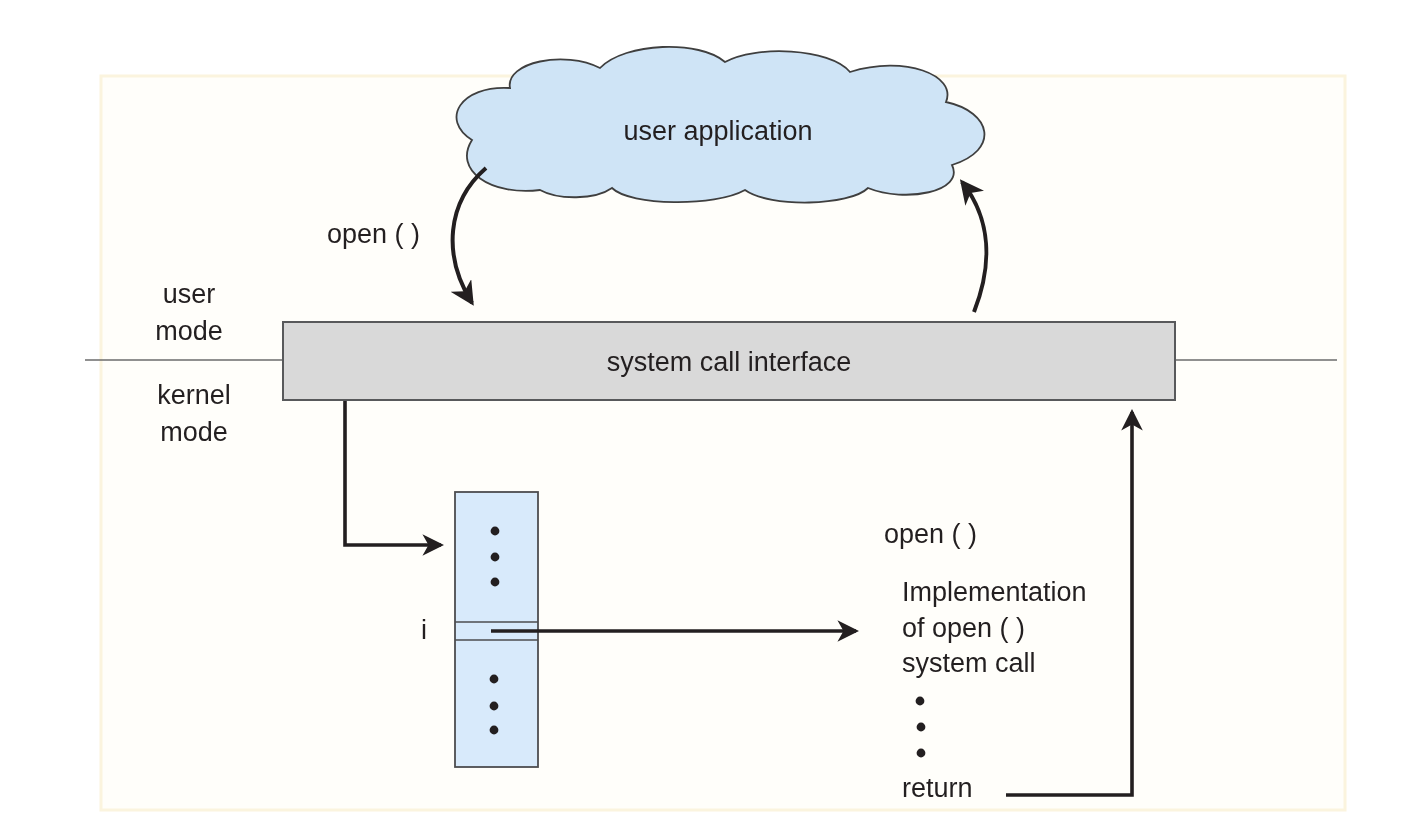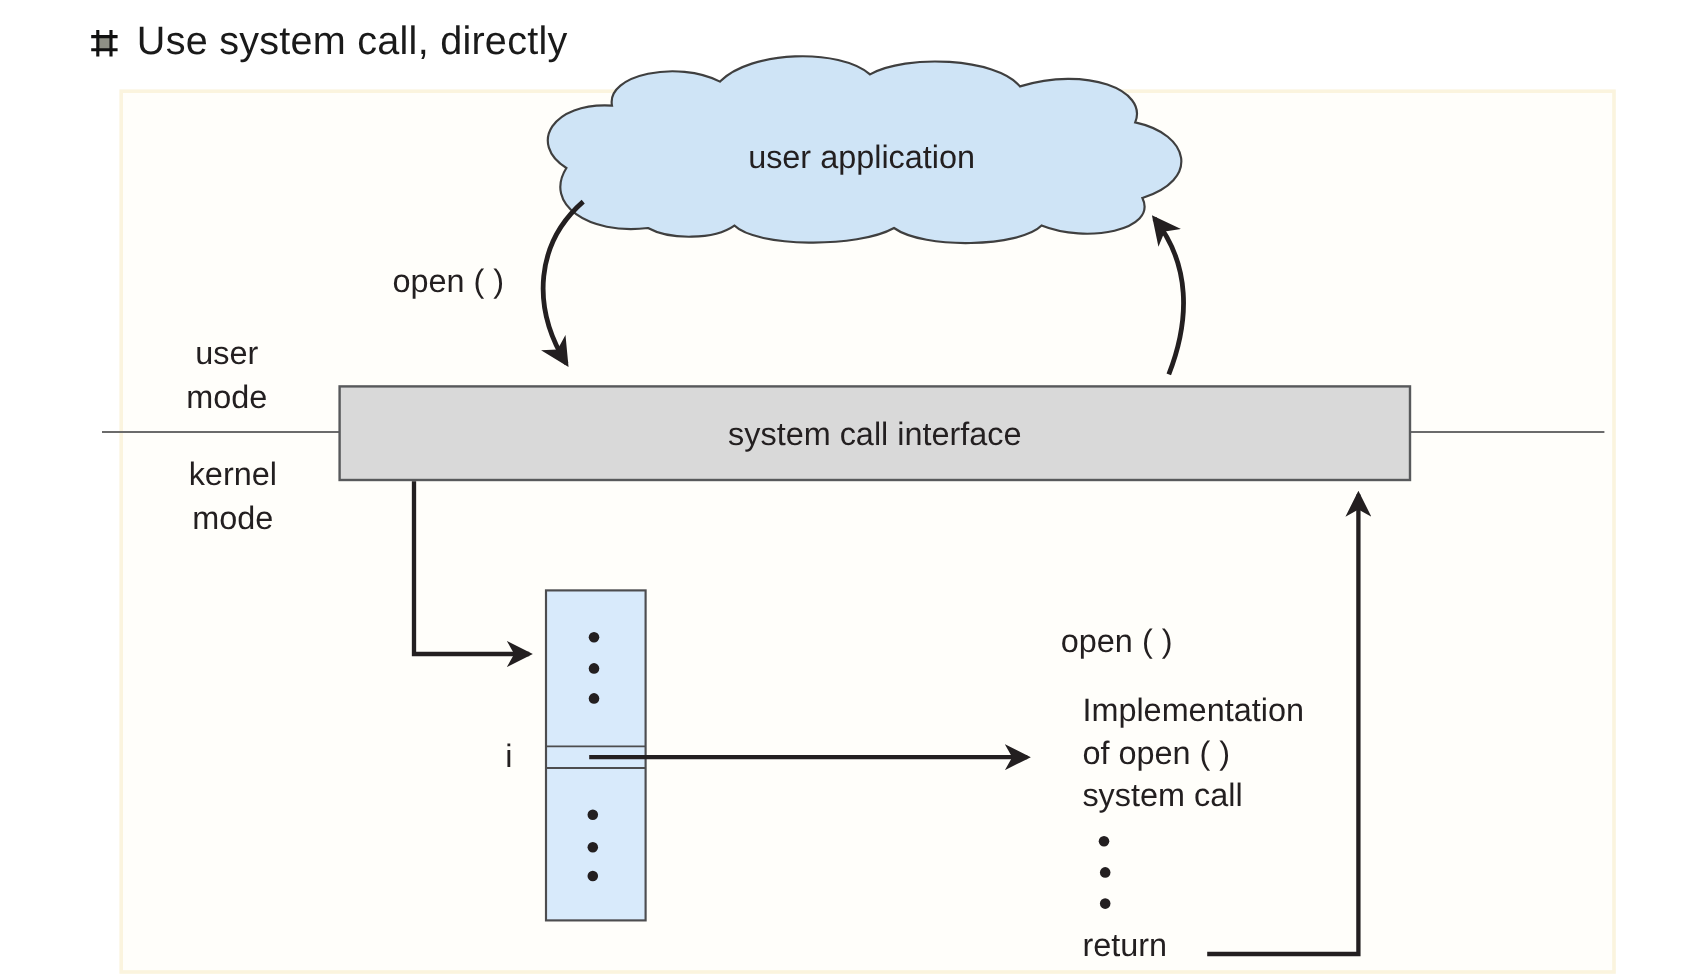--- a/index.html
+++ b/index.html
@@ -24,32 +24,20 @@
     font-family: "Liberation Sans", sans-serif;
     font-size: 27px;
     fill: #231f20;
   }
 </style>
 </head>
 <body>
 
 <div class="stage">
 
-  <div class="slide-title">
-    <svg class="bullet" viewBox="0 0 26 26" aria-hidden="true">
-      <rect x="7" y="7" width="12" height="12" fill="#8f9086"></rect>
-      <g stroke="#111111" stroke-width="2.6">
-        <line x1="2" y1="7.5" x2="24" y2="7.5"></line>
-        <line x1="2" y1="18.5" x2="24" y2="18.5"></line>
-        <line x1="7.5" y1="2" x2="7.5" y2="24"></line>
-        <line x1="18.5" y1="2" x2="18.5" y2="24"></line>
-      </g>
-    </svg>
-    <span class="title-text">Use system call, directly</span>
-  </div>
 
   <svg class="diagram" width="1410" height="816" viewBox="0 0 1410 816">
     <defs>
       <marker id="ah" viewBox="0 0 10 10" refX="8.6" refY="5" markerWidth="6" markerHeight="6" orient="auto-start-reverse" markerUnits="strokeWidth">
         <path d="M0,0 L10,5 L0,10 L2.8,5 Z" fill="#231f20"></path>
       </marker>
     </defs>
 
     <rect x="101" y="76" width="1244" height="734" fill="#fffefa" stroke="#fbf4de" stroke-width="3"></rect>
 

